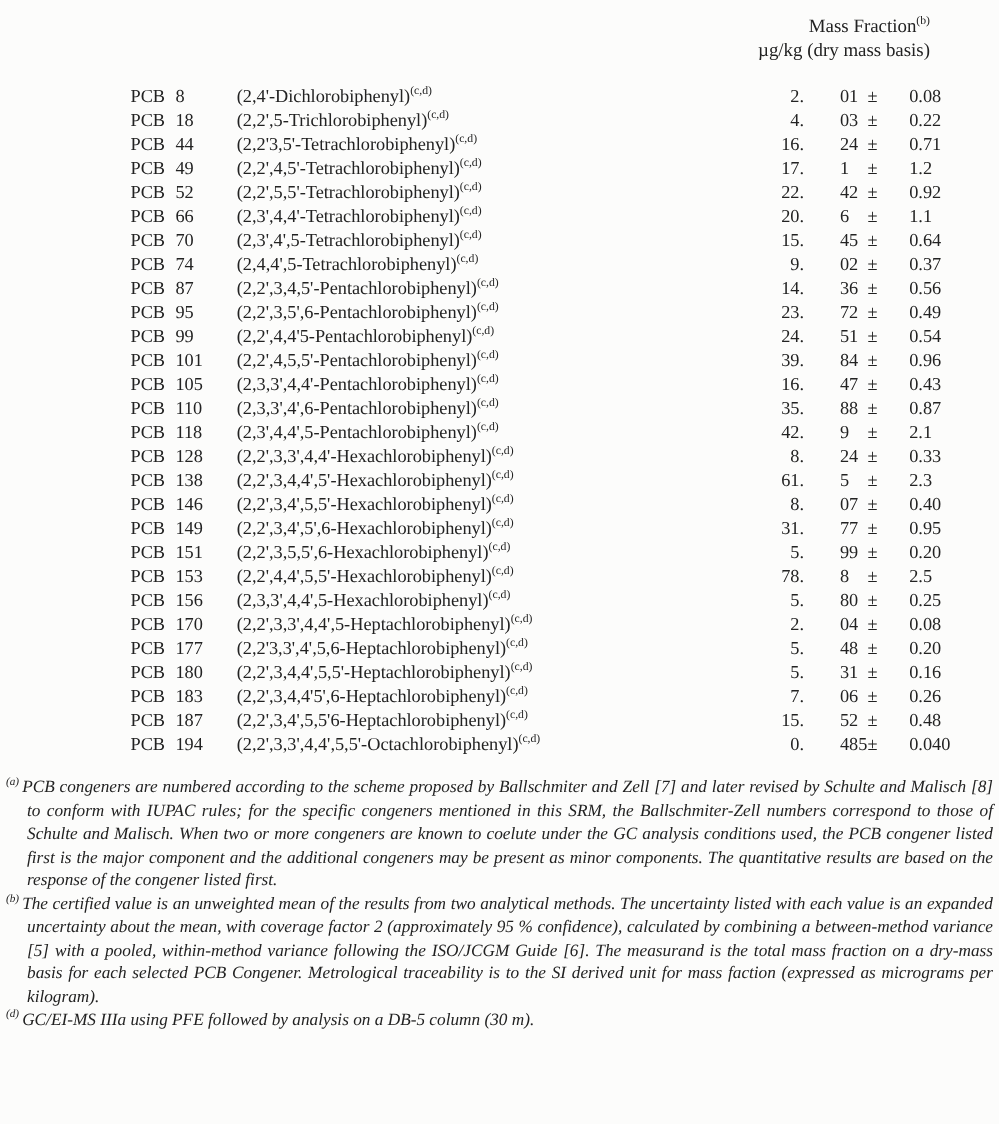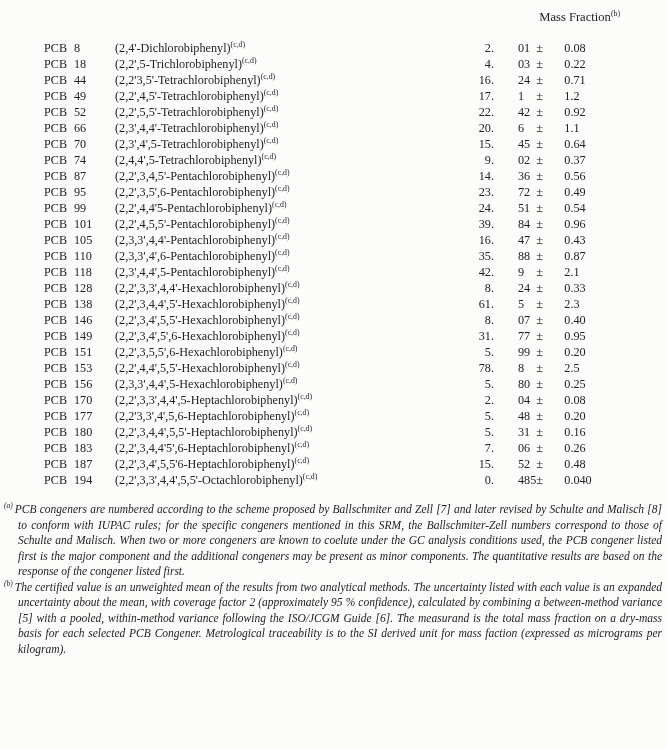--- a/index.html
+++ b/index.html
@@ -15,21 +15,21 @@
     font-size: 12.6px; line-height: 16px; white-space: pre-wrap;
   }
   .sup { font-size: 7.8px; vertical-align: super; line-height: 0; letter-spacing: 0; }
 
   .mf-header {
     margin: 9px 0 0 448px; width: 172px;
     text-align: right; font-size: 12.6px; line-height: 16px;
   }
 
   table.congeners {
-    margin: 15px 0 0 44px; border-collapse: collapse;
+    margin: 15px 0 0 87px; border-collapse: collapse;
     font-size: 12.2px; table-layout: fixed;
   }
   table.congeners tr { height: 16px; }
   table.congeners td {
     padding: 0; line-height: 16px; vertical-align: baseline;
     white-space: nowrap; overflow: visible;
   }
   td.c-prefix { width: 30px; }
   td.c-num    { width: 41px; }
   td.c-name   { width: 357px; }
@@ -47,20 +47,21 @@
   .fn-marker { font-size: 7.5px; vertical-align: super; line-height: 0; padding-right: 2px; }
 </style>
 </head>
 <body>
 
 <div class="page">
 
 
   <div class="mf-header">
     <div><span>Mass Fraction</span><span class="sup">(b)</span></div>
+    <div>µg/kg (dry mass basis)</div>
   </div>
 
   <table class="congeners">
     <tbody>
         <tr>
           <td class="c-prefix">PCB</td>
           <td class="c-num">8</td>
           <td class="c-name"><span>(2,4'-Dichlorobiphenyl)</span><span class="sup">(c,d)</span></td>
           <td class="c-val"><span class="ip">2.</span><span class="fp">01</span></td>
           <td class="c-pm">±</td>
@@ -281,15 +282,16 @@
           <td class="c-val"><span class="ip">0.</span><span class="fp">485</span></td>
           <td class="c-pm">±</td>
           <td class="c-unc">0.040</td>
         </tr>
       </tbody>
   </table>
 
   <div class="footnotes">
     <p><span class="fn-marker">(a)</span><span>PCB congeners are numbered according to the scheme proposed by Ballschmiter and Zell [7] and later revised by Schulte and Malisch [8] to conform with IUPAC rules; for the specific congeners mentioned in this SRM, the Ballschmiter-Zell numbers correspond to those of Schulte and Malisch.  When two or more congeners are known to coelute under the GC analysis conditions used, the PCB congener listed first is the major component and the additional congeners may be present as minor components.  The quantitative results are based on the response of the congener listed first.</span></p>
     <p><span class="fn-marker">(b)</span><span>The certified value is an unweighted mean of the results from two analytical methods.  The uncertainty listed with each value is an expanded uncertainty about the mean, with coverage factor 2 (approximately 95 % confidence), calculated by combining a between-method variance [5] with a pooled, within-method variance following the ISO/JCGM Guide [6].  The measurand is the total mass fraction on a dry-mass basis for each selected PCB Congener.  Metrological traceability is to the SI derived unit for mass faction (expressed as micrograms per kilogram).</span></p>
+    <p><span class="fn-marker">(d)</span><span>GC/EI-MS IIIa using PFE followed by analysis on a DB-5 column (30 m).</span></p>
   </div>
 
 </div>
 
 </body></html>

